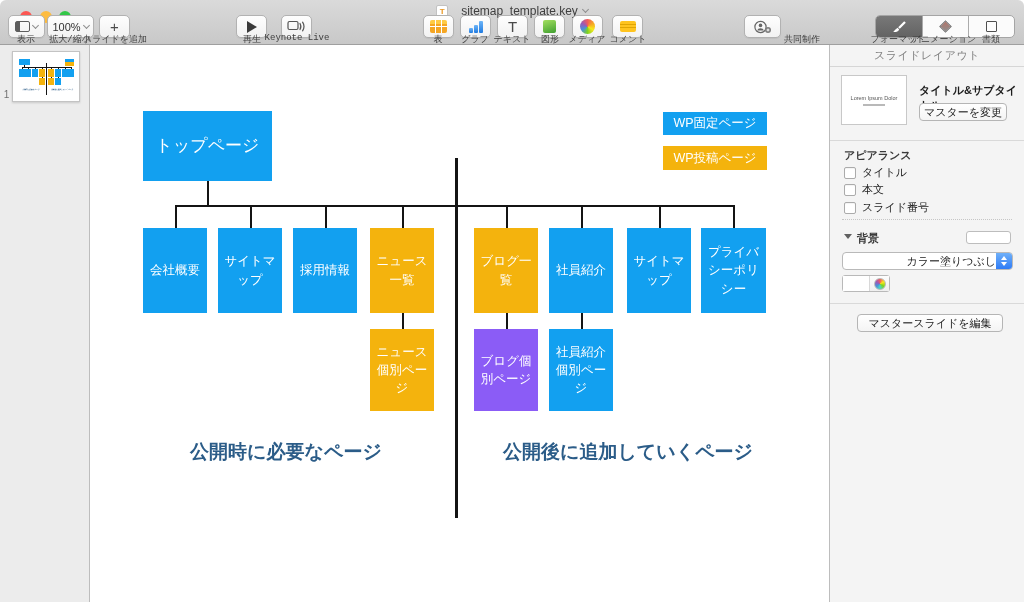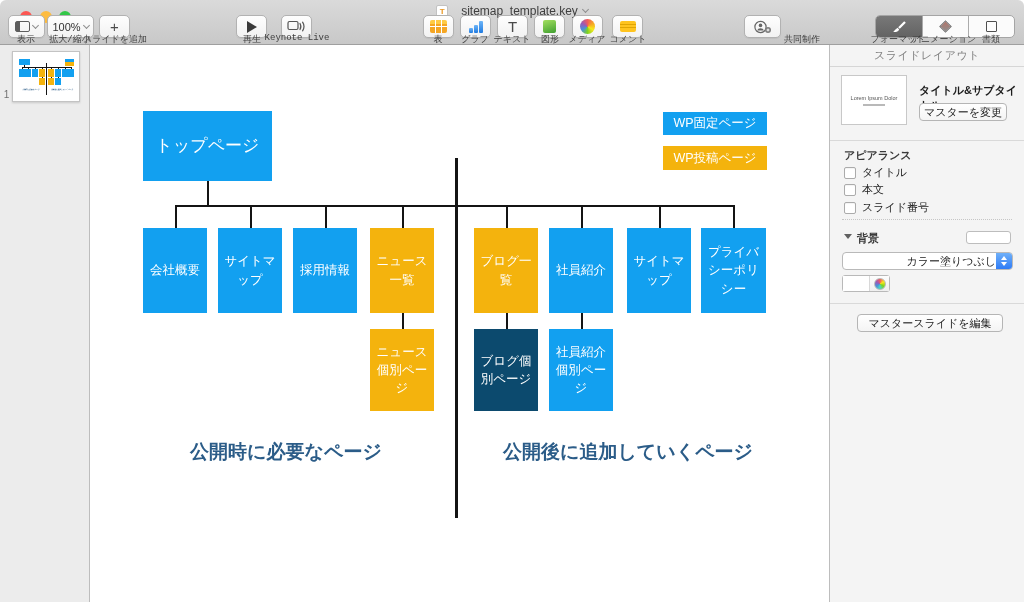--- a/index.html
+++ b/index.html
@@ -256,21 +256,21 @@
         <div class="dnode" style="left: 573px; top: 101px; width: 104px; height: 24px; background: rgb(244, 179, 13); font-size: 12.5px;">WP投稿ページ</div>
         <div class="dnode" style="left: 53px; top: 183px; width: 64px; height: 85px; background: rgb(18, 160, 240); font-size: 12.5px;">会社概要</div>
         <div class="dnode" style="left: 128px; top: 183px; width: 64px; height: 85px; background: rgb(18, 160, 240); font-size: 12.5px;">サイトマップ</div>
         <div class="dnode" style="left: 203px; top: 183px; width: 64px; height: 85px; background: rgb(18, 160, 240); font-size: 12.5px;">採用情報</div>
         <div class="dnode" style="left: 280px; top: 183px; width: 64px; height: 85px; background: rgb(244, 179, 13); font-size: 12.5px;">ニュース一覧</div>
         <div class="dnode" style="left: 384px; top: 183px; width: 64px; height: 85px; background: rgb(244, 179, 13); font-size: 12.5px;">ブログ一覧</div>
         <div class="dnode" style="left: 459px; top: 183px; width: 64px; height: 85px; background: rgb(18, 160, 240); font-size: 12.5px;">社員紹介</div>
         <div class="dnode" style="left: 537px; top: 183px; width: 64px; height: 85px; background: rgb(18, 160, 240); font-size: 12.5px;">サイトマップ</div>
         <div class="dnode" style="left: 611px; top: 183px; width: 65px; height: 85px; background: rgb(18, 160, 240); font-size: 12.5px;">プライバシーポリシー</div>
         <div class="dnode" style="left: 280px; top: 284px; width: 64px; height: 82px; background: rgb(244, 179, 13); font-size: 12.5px;">ニュース個別ページ</div>
-        <div class="dnode" style="left: 384px; top: 284px; width: 64px; height: 82px; background: #0c4a6e; font-size: 12.5px;">ブログ個別ページ</div>
+        <div class="dnode" style="left: 384px; top: 284px; width: 64px; height: 82px; background: #8b5cf6; font-size: 12.5px;">ブログ個別ページ</div>
         <div class="dnode" style="left: 459px; top: 284px; width: 64px; height: 82px; background: rgb(18, 160, 240); font-size: 12.5px;">社員紹介個別ページ</div>
         <div class="dcaption" style="left: 196px; top: 407px; font-size: 19px; color: rgb(43, 92, 136);">公開時に必要なページ</div>
         <div class="dcaption" style="left: 538px; top: 407px; font-size: 19px; color: rgb(43, 92, 136);">公開後に追加していくページ</div>
       </div>
   </div>
 
   <div id="format-panel">
     <div id="fp-header">スライドレイアウト</div>
 
     <div id="master-thumb">

